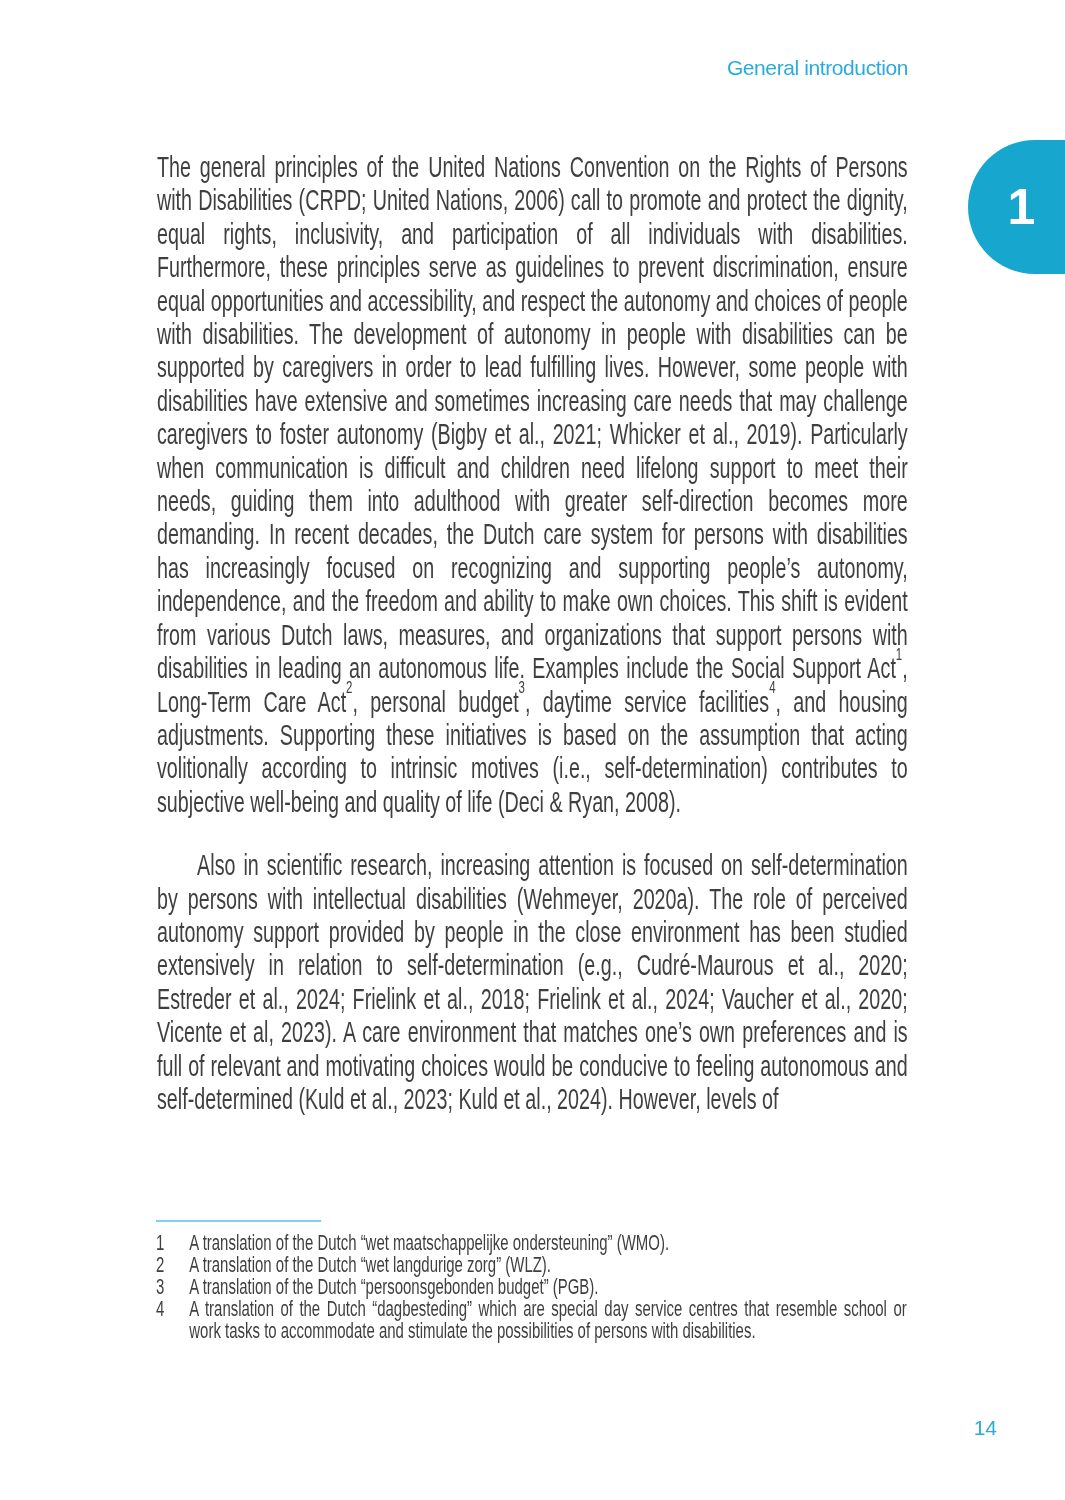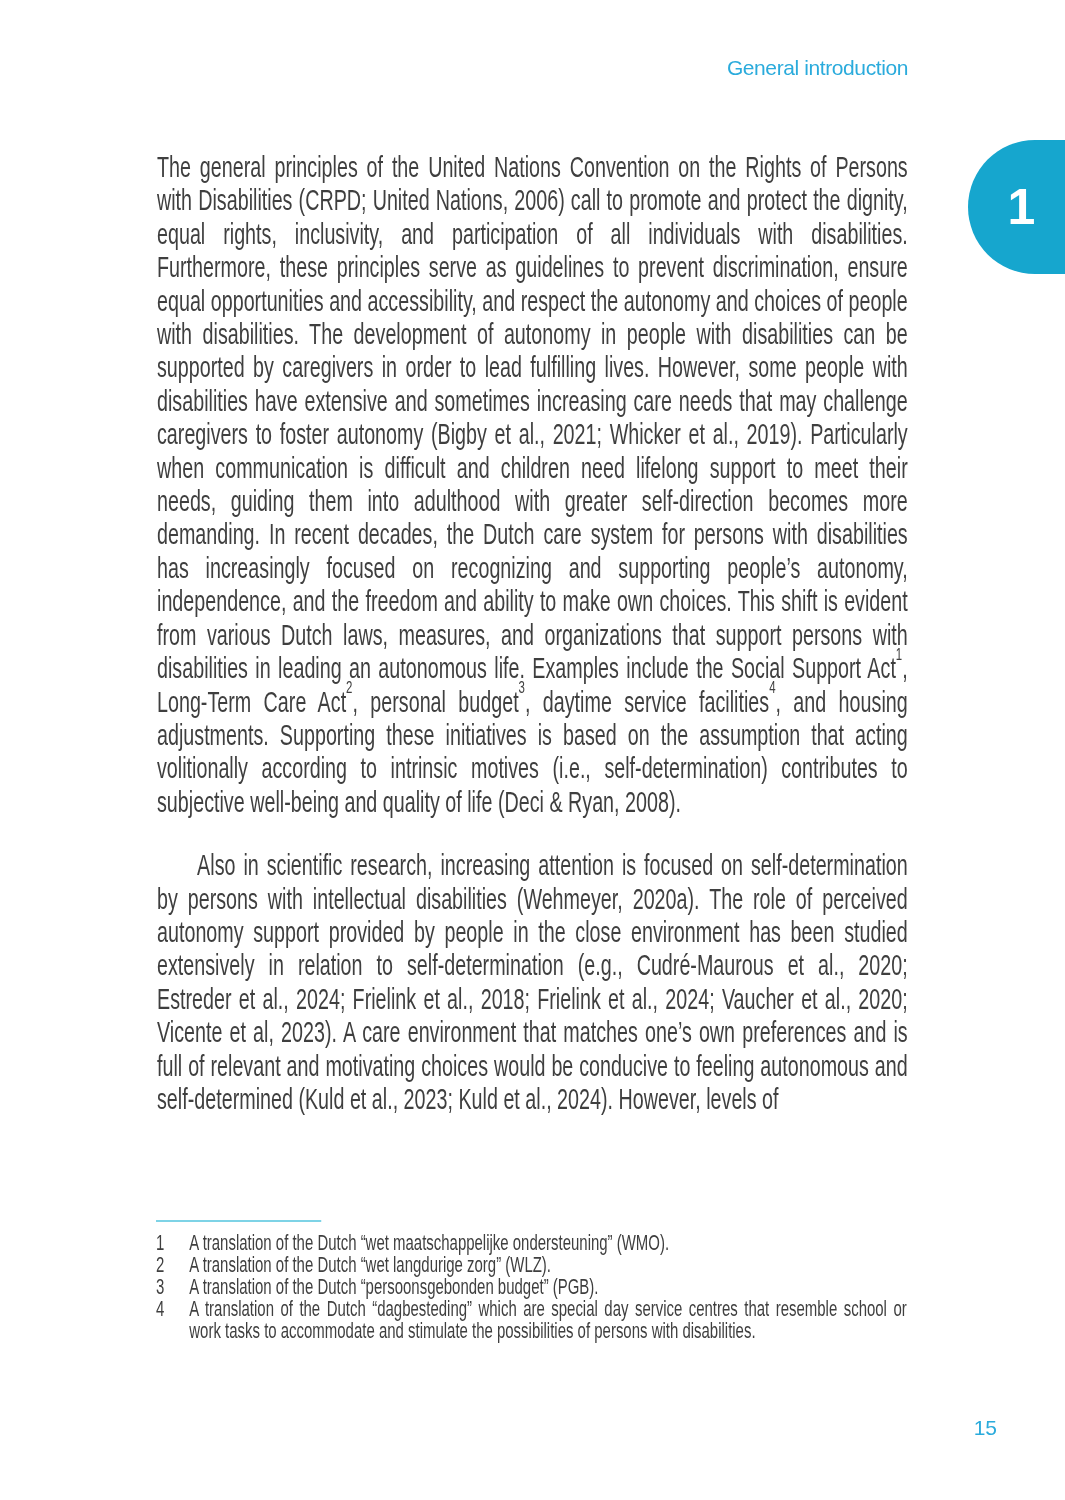--- a/index.html
+++ b/index.html
@@ -144,15 +144,15 @@
             <span class="fn-text">A translation of the Dutch “persoonsgebonden budget” (PGB).</span>
           </div>
           <div class="fn">
             <span class="fn-num">4</span>
             <span class="fn-text">A translation of the Dutch “dagbesteding” which are special day service centres that resemble school or work tasks to accommodate and stimulate the possibilities of persons with disabilities.</span>
           </div>
         </div>
     </div>
   </div>
 
-  <div class="page-number">15</div>
+  <div class="page-number">14</div>
 
 </div>
 
 </body></html>

